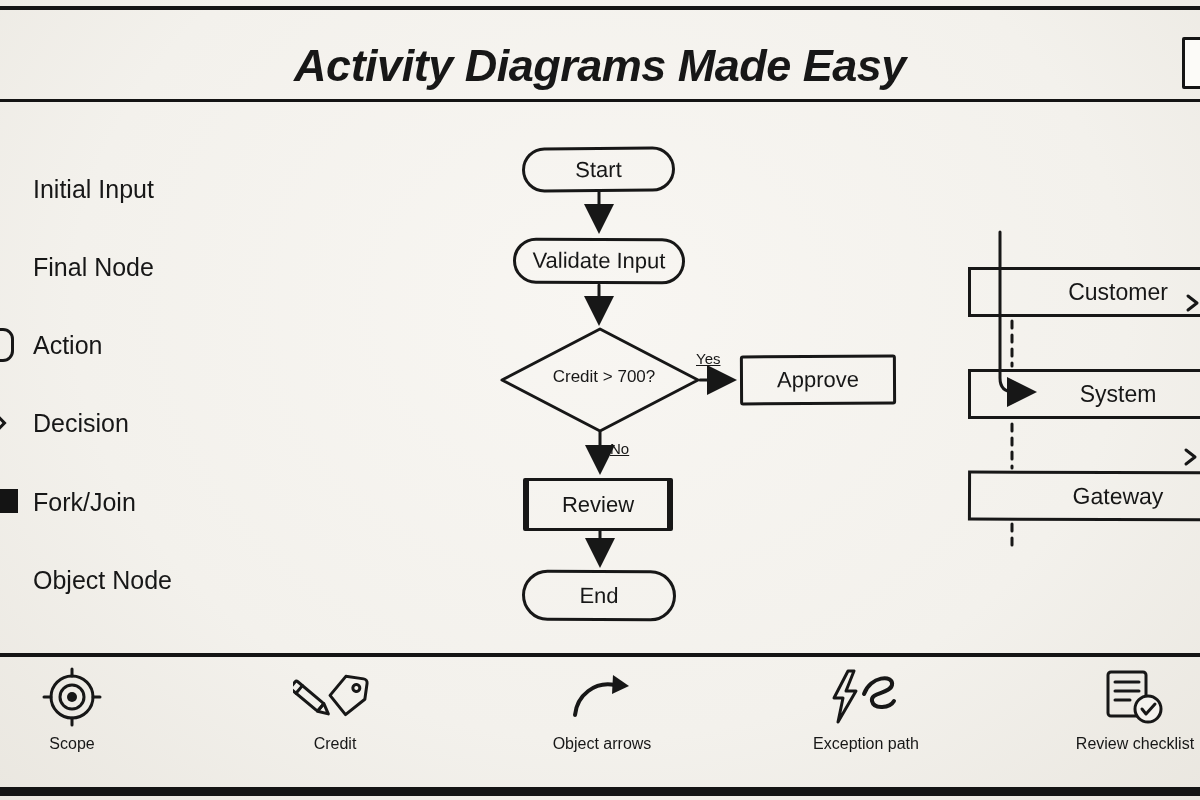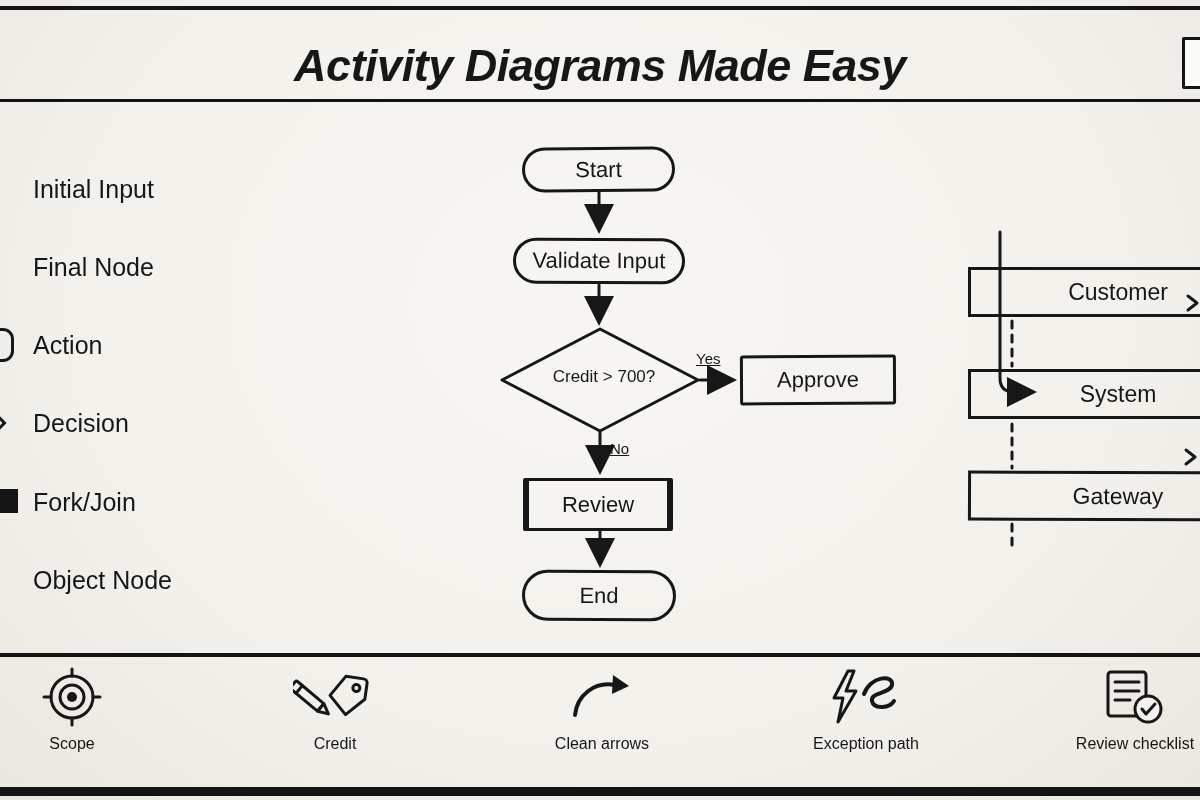--- a/index.html
+++ b/index.html
@@ -182,21 +182,21 @@
     <div class="tip-label">Credit</div>
   </div>
 
   <div class="tip t-arrows">
     <div class="tip-icon">
       <svg width="70" height="52" viewBox="0 0 70 52">
         <path class="stroke" style="stroke-width:4" d="M8,44 C10,24 28,10 48,14"></path>
         <polygon points="46,4 62,15 45,23" fill="#171717"></polygon>
       </svg>
     </div>
-    <div class="tip-label">Clean arrows</div>
+    <div class="tip-label">Object arrows</div>
   </div>
 
   <div class="tip t-exception">
     <div class="tip-icon">
       <svg width="80" height="58" viewBox="0 0 80 58">
         <path class="stroke" d="M22,3 L8,30 L17,30 L12,54 L30,23 L20,23 L28,3 Z"></path>
         <path class="stroke" style="stroke-width:4" d="M38,26 C44,8 68,6 66,17 C64,26 44,24 46,33 C48,42 64,40 68,33"></path>
       </svg>
     </div>
     <div class="tip-label">Exception path</div>

